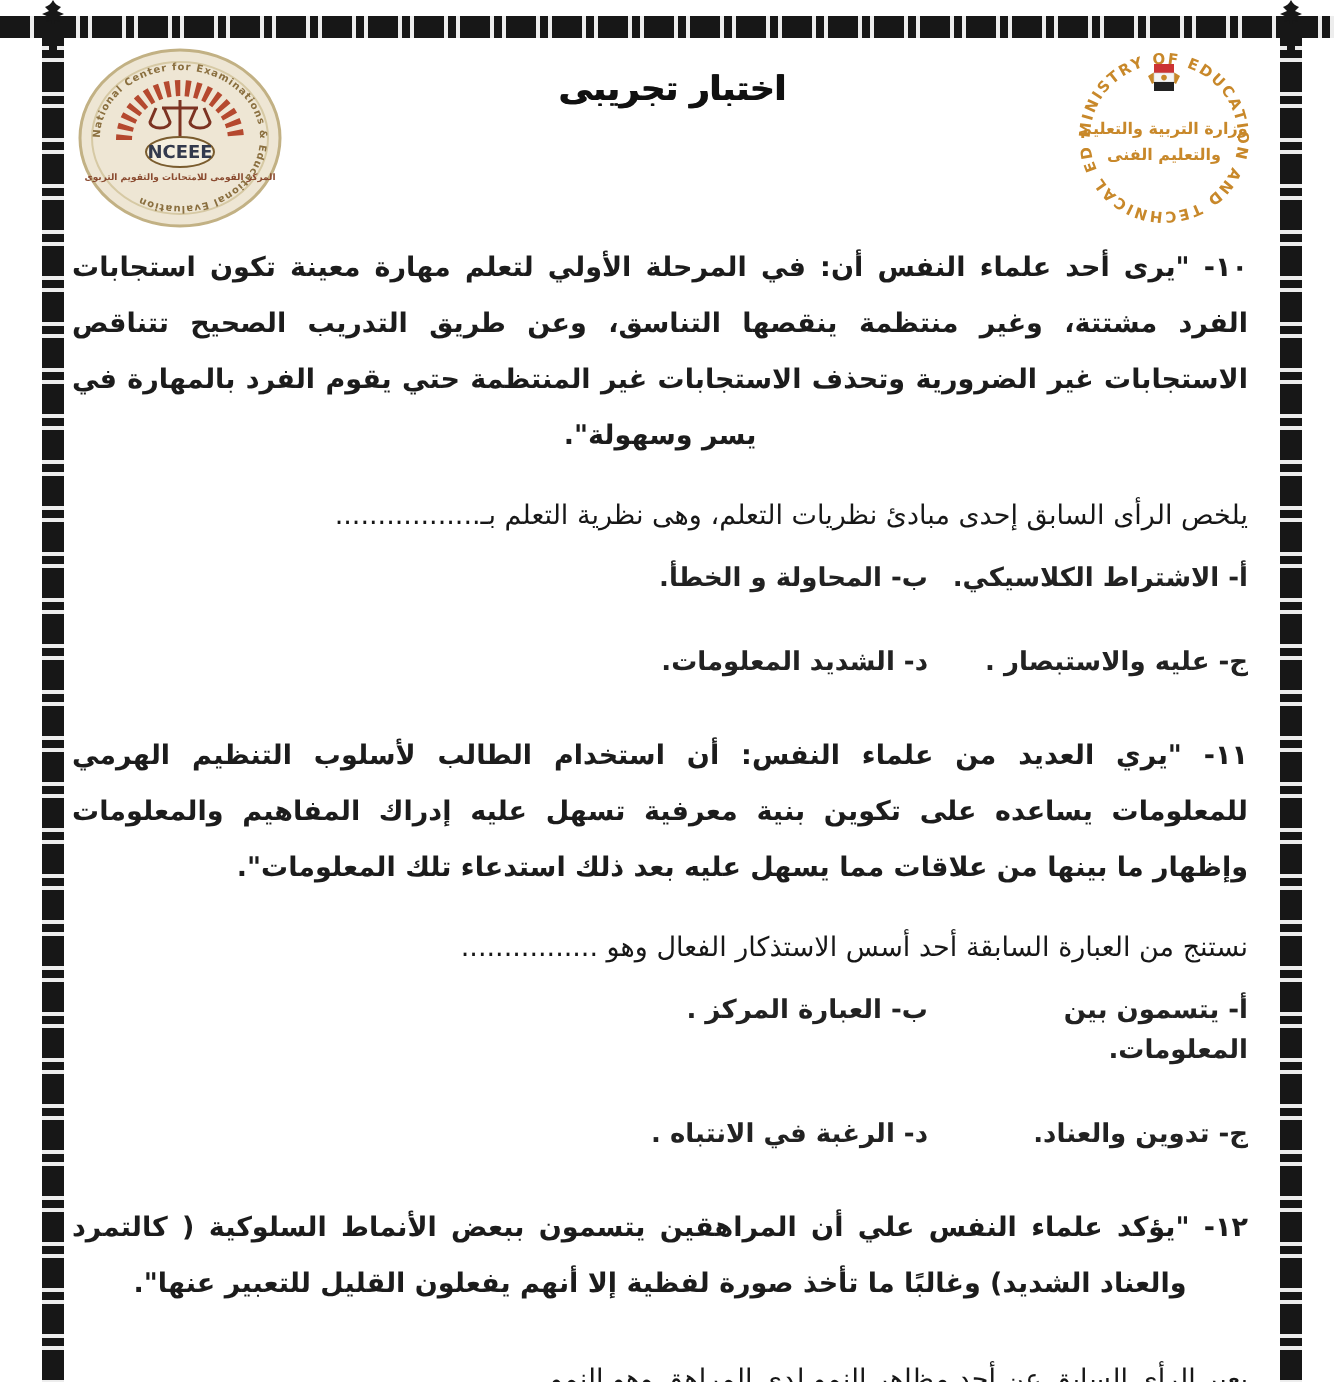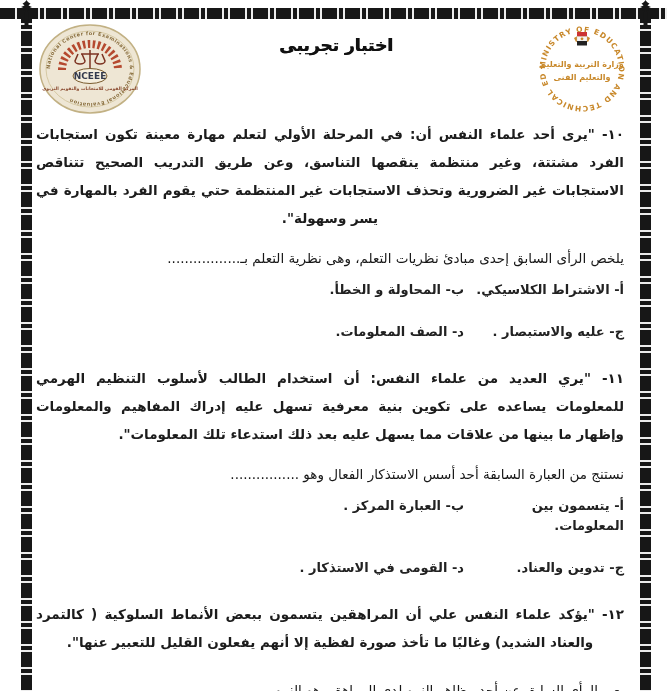--- a/index.html
+++ b/index.html
@@ -142,39 +142,39 @@
         <span>"يرى أحد علماء النفس أن: في المرحلة الأولي لتعلم مهارة معينة تكون استجابات الفرد مشتتة، وغير منتظمة ينقصها التناسق، وعن طريق التدريب الصحيح تتناقص الاستجابات غير الضرورية وتحذف الاستجابات غير المنتظمة حتي يقوم الفرد بالمهارة في يسر وسهولة".</span>
       </p>
       <p class="stem">يلخص الرأى السابق إحدى مبادئ  نظريات التعلم، وهى نظرية التعلم بـ.................</p>
       <div class="opts">
         <div class="opt-row">
           <div class="opt-cell c1">أ- الاشتراط الكلاسيكي.</div>
           <div class="opt-cell c2">ب- المحاولة و الخطأ.</div>
         </div>
         <div class="opt-row">
           <div class="opt-cell c1">ج- عليه والاستبصار .</div>
-          <div class="opt-cell c2">د- الصف المعلومات.</div>
+          <div class="opt-cell c2">د- الشديد المعلومات.</div>
         </div>
       </div>
     </section>
 
     <section class="qblock">
       <p class="qbody">
         <span class="qnum">١١-</span>
         <span>"يري العديد من علماء النفس: أن استخدام الطالب لأسلوب التنظيم الهرمي للمعلومات يساعده على تكوين بنية معرفية تسهل عليه إدراك المفاهيم والمعلومات وإظهار ما بينها من علاقات مما يسهل عليه بعد ذلك استدعاء تلك المعلومات".</span>
       </p>
       <p class="stem">نستنج من العبارة السابقة أحد أسس الاستذكار الفعال وهو ................</p>
       <div class="opts">
         <div class="opt-row">
           <div class="opt-cell c1">أ- يتسمون بين المعلومات.</div>
           <div class="opt-cell c2">ب- العبارة المركز .</div>
         </div>
         <div class="opt-row">
           <div class="opt-cell c1">ج- تدوين والعناد.</div>
-          <div class="opt-cell c2">د- القومى في الاستذكار .</div>
+          <div class="opt-cell c2">د- الرغبة في الانتباه .</div>
         </div>
       </div>
     </section>
 
     <section class="qblock">
       <p class="qbody center-last">
         <span class="qnum">١٢-</span>
         <span>"يؤكد علماء النفس علي أن المراهقين يتسمون ببعض الأنماط السلوكية ( كالتمرد والعناد الشديد) وغالبًا ما تأخذ صورة لفظية إلا أنهم يفعلون القليل للتعبير عنها".</span>
       </p>
       <p class="stem mt-lg">يعبر الرأي السابق عن أحد مظاهر النمو لدي المراهق وهو النمو.........</p>

